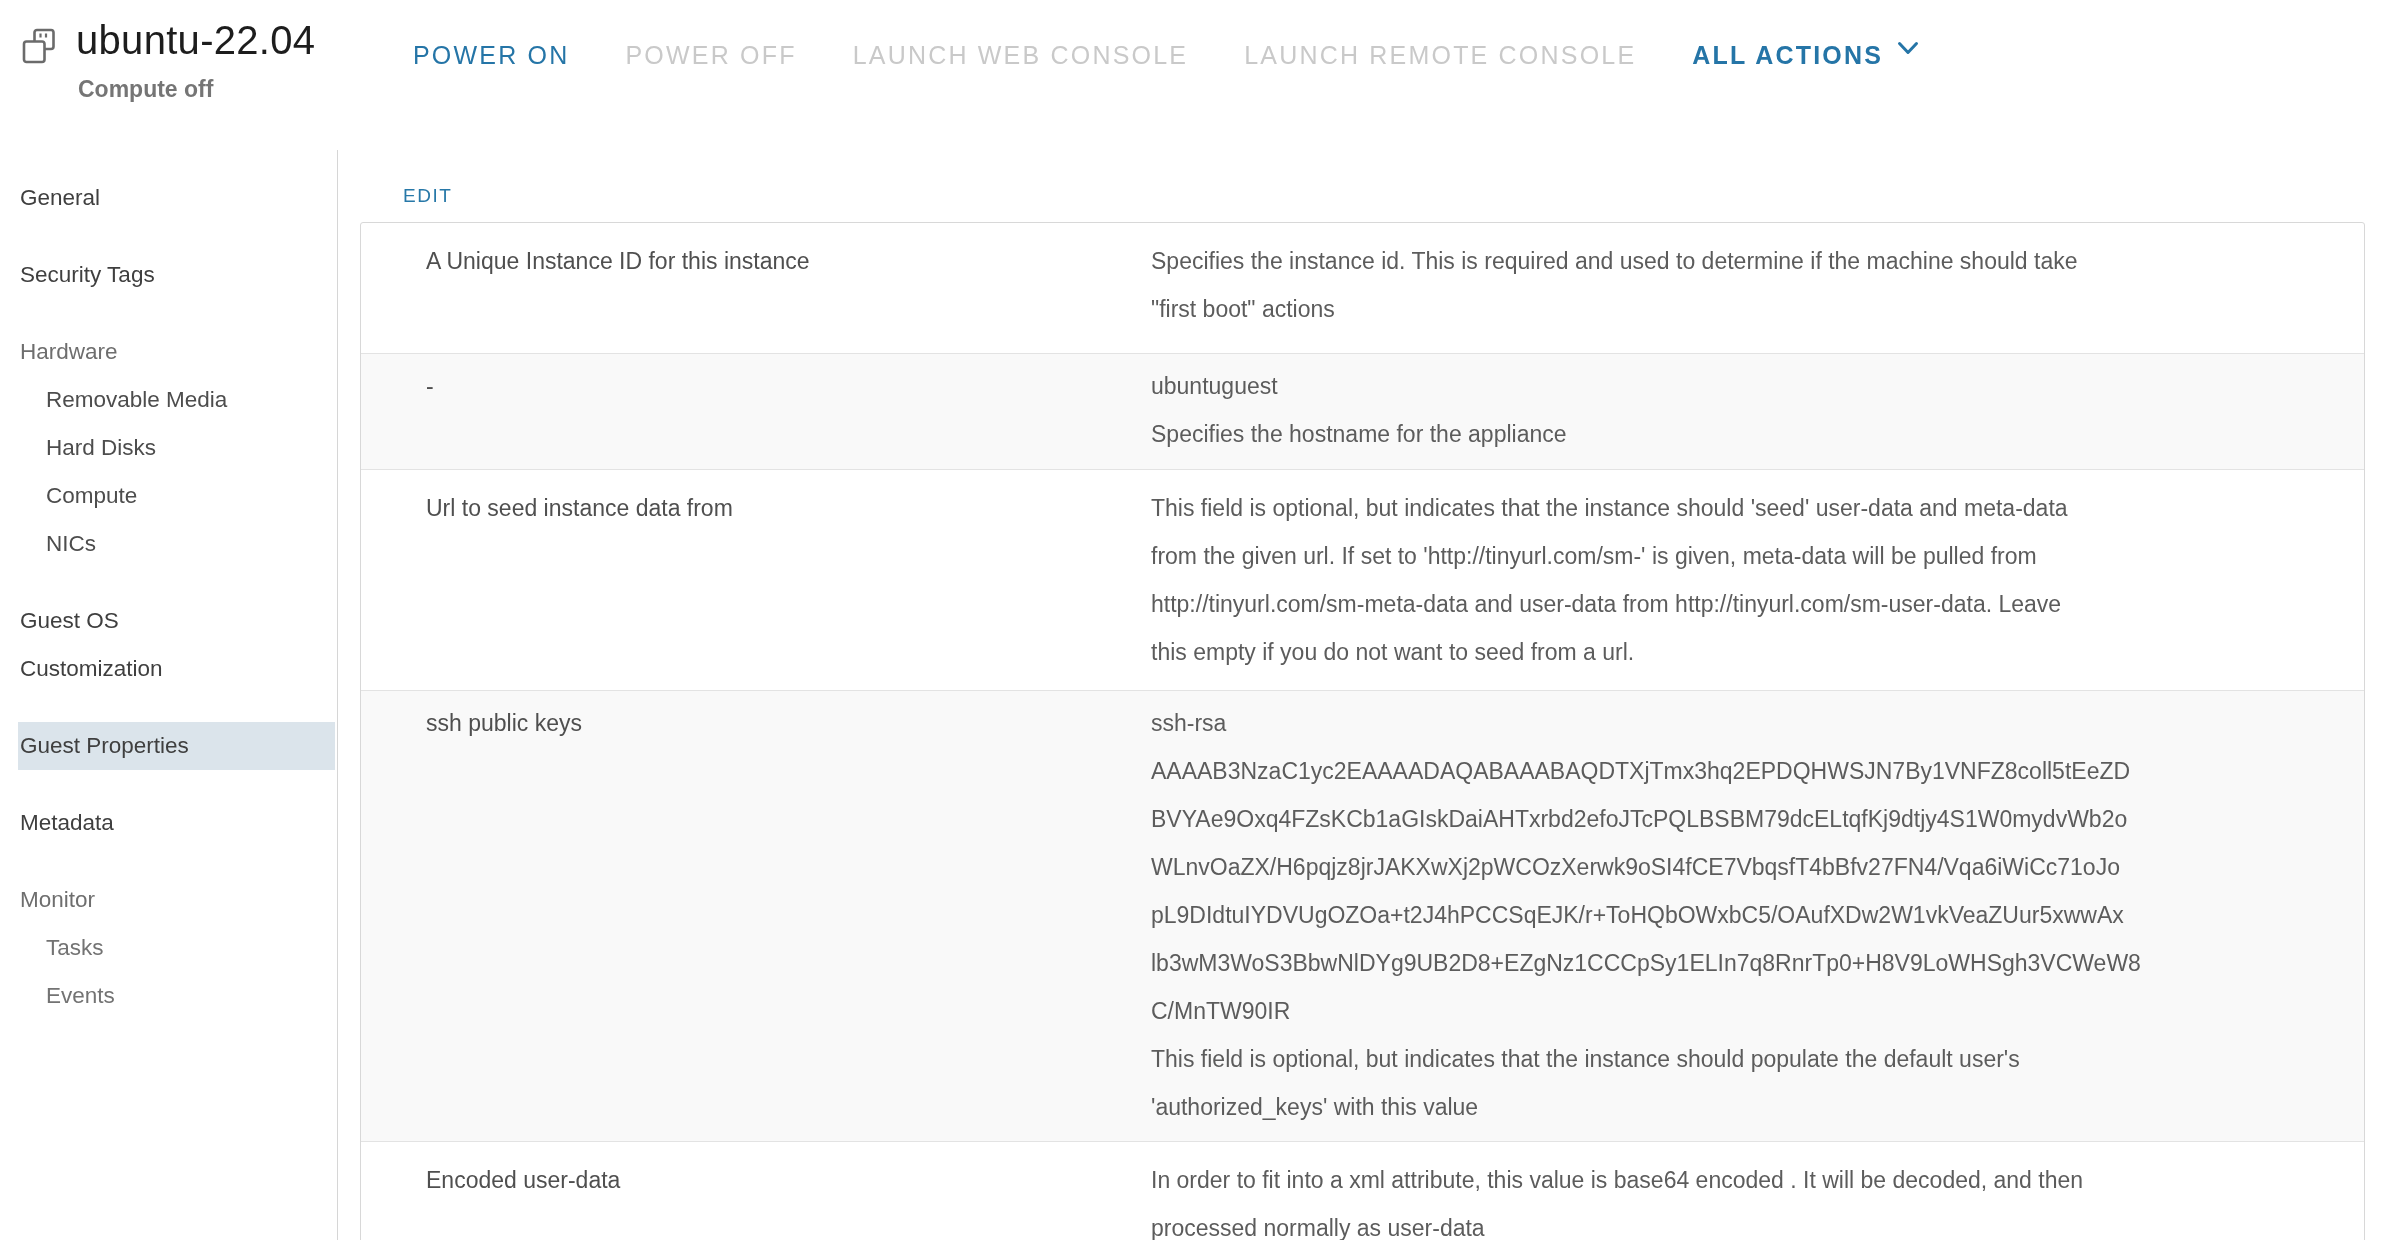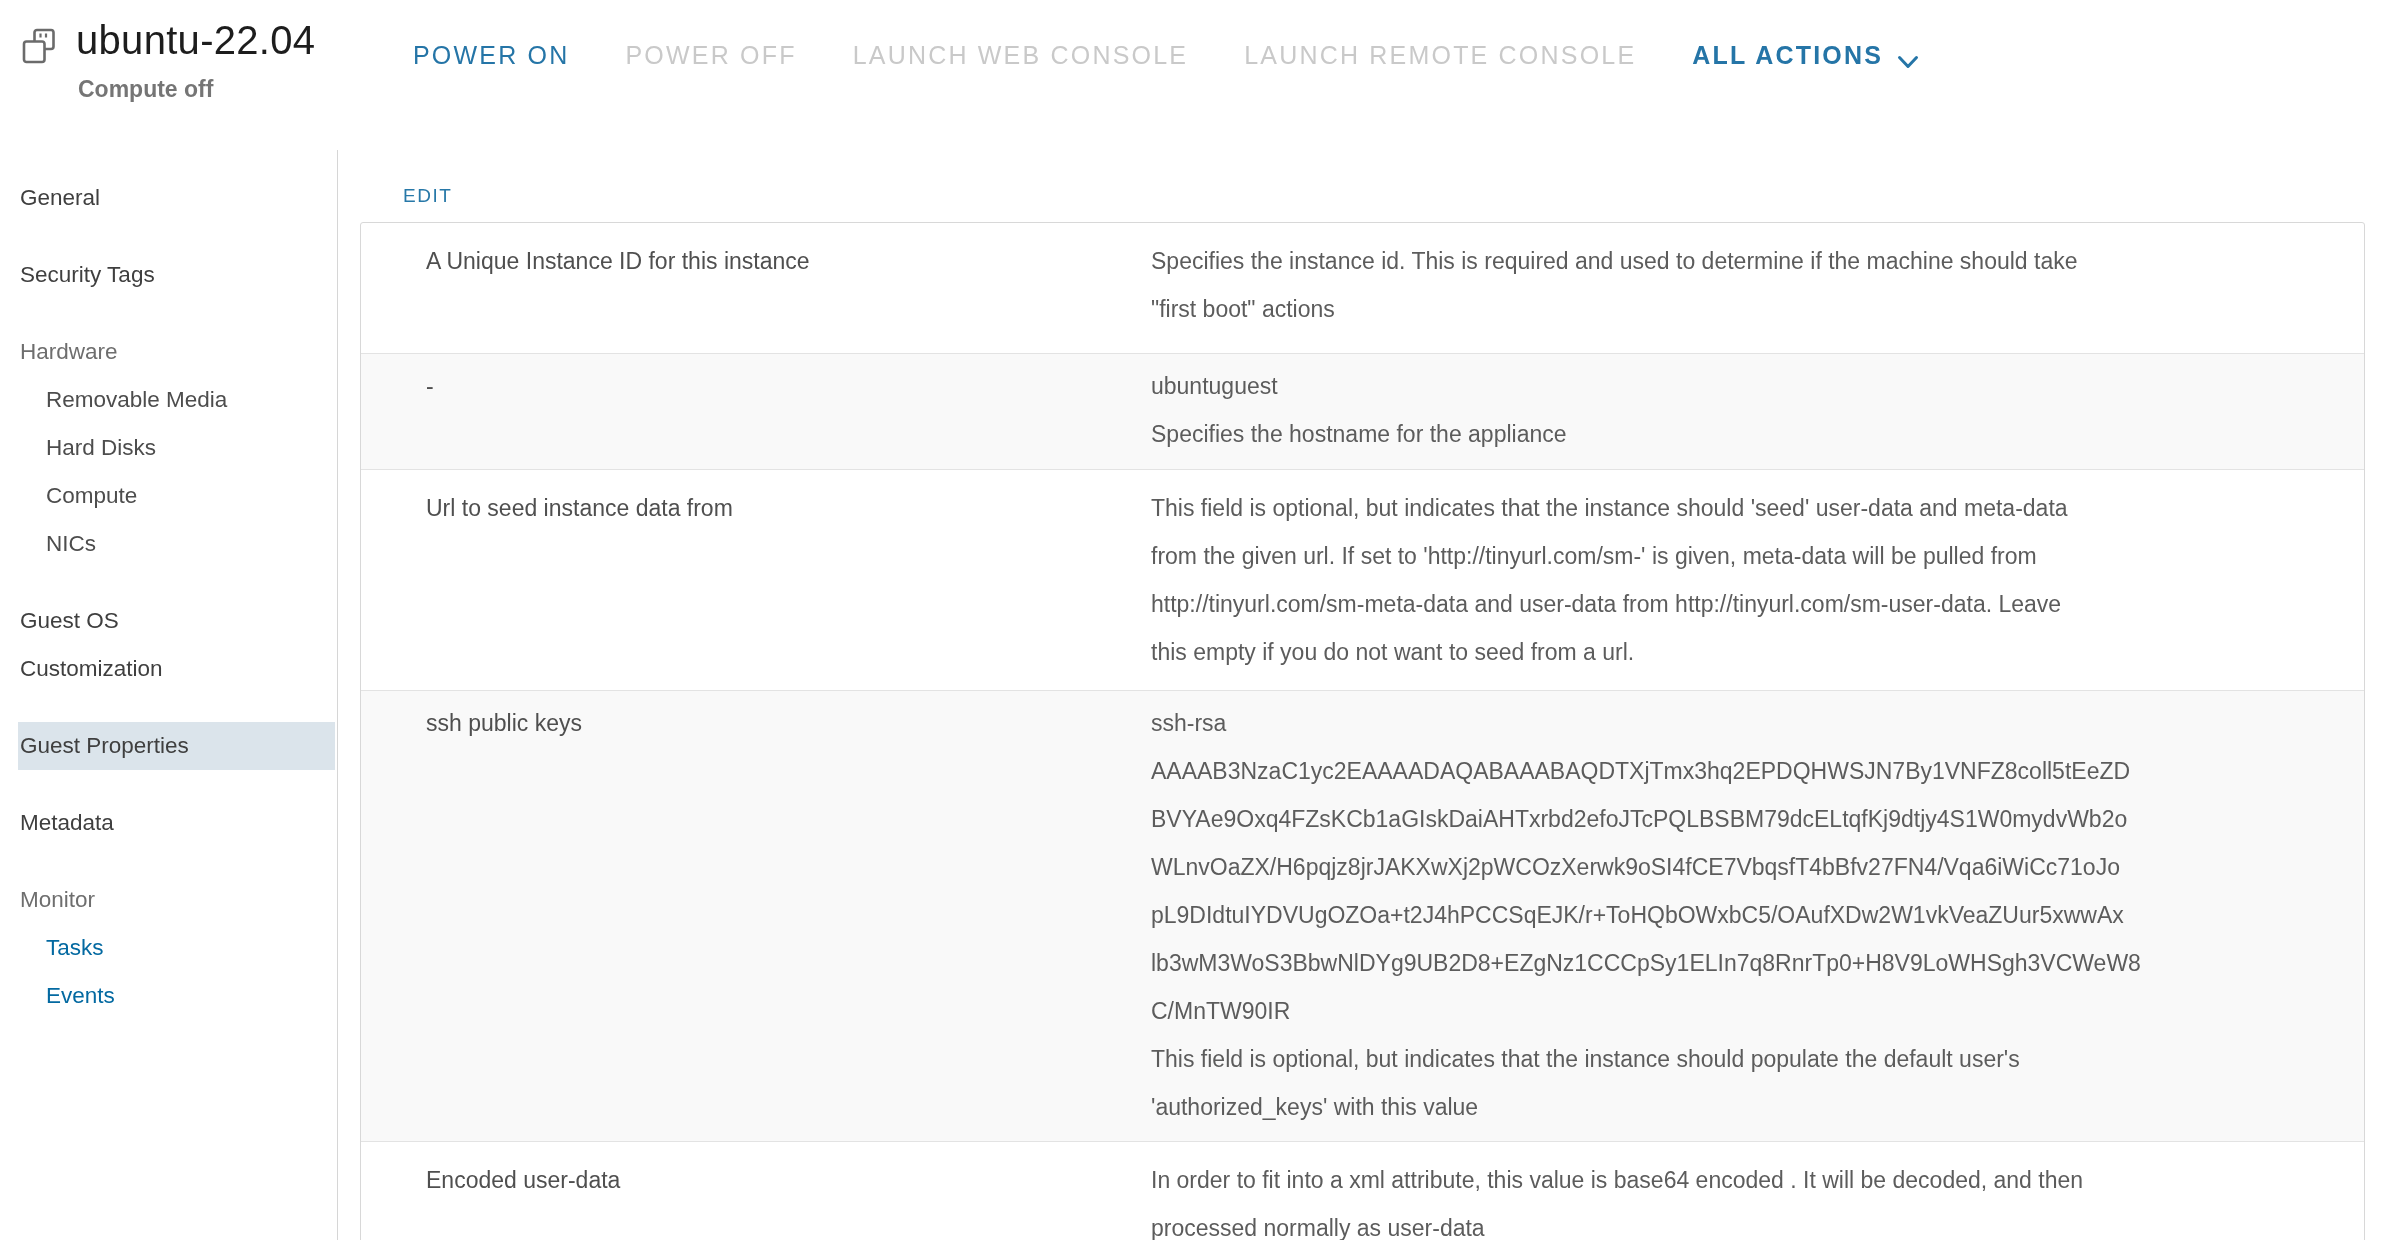--- a/index.html
+++ b/index.html
@@ -9,31 +9,31 @@
   
   .header { position:relative; height:150px; background:#fff; }
   .vm-icon { position:absolute; left:22px; top:28px; }
   .title-block { position:absolute; left:76px; top:16px; }
   .vm-name { font-size:40px; font-weight:400; color:#1d1d1d; letter-spacing:0.3px; line-height:48px; }
   .vm-status { margin-top:12px; margin-left:2px; font-size:23px; font-weight:600; color:#757575; }
   .header-actions { position:absolute; left:413px; top:0; height:110px; display:flex; align-items:center; gap:56px; }
   button.action { background:none; border:none; cursor:pointer; font-family:inherit;
     font-size:25px; font-weight:500; letter-spacing:2.2px; color:#2575a7; white-space:nowrap; }
   button.action.disabled { color:#c9c9c9; cursor:default; }
-  button.action.all-actions { font-weight:600; display:flex; align-items:flex-end; gap:14px; }
+  button.action.all-actions { font-weight:600; display:flex; align-items:flex-start; gap:14px; }
 
   
   .content { display:flex; height:1090px; overflow:hidden;justify-content:center; }
 
   
   .sidebar { width:338px; flex-shrink:0; border-right:1px solid #d6d6d6; padding-top:24px; }
   .nav-item { font-size:22.5px; line-height:48px; color:#3f3f3f; padding-left:20px; padding-right:88px; cursor:pointer; }
   .nav-section { color:#6e6e6e; cursor:default; }
   .nav-sub { padding-left:46px; color:#4d4d4d; }
-  .nav-sub.muted { color:#0369a1; }
+  .nav-sub.muted { color:#737373; }
   .group-gap { margin-top:29px; }
   .nav-item.selected { background:#dbe4eb; margin-left:18px; margin-right:2px; padding-left:2px; padding-right:2px; }
 
   
   .main { flex:1; padding:32px 0 0 22px; }
   .edit-link { display:inline-block; margin-left:43px; font-size:19px; font-weight:500; letter-spacing:1.5px;
     color:#2778a8; line-height:28px; cursor:pointer; text-decoration:none; }
   .props-table { width:2005px; margin-top:12px; border:1px solid #d8d8d8; border-radius:3px; background:#fff; }
   .prop-row { display:flex; padding:14px 0; }
   .prop-row + .prop-row { border-top:1px solid #e3e3e3; }

